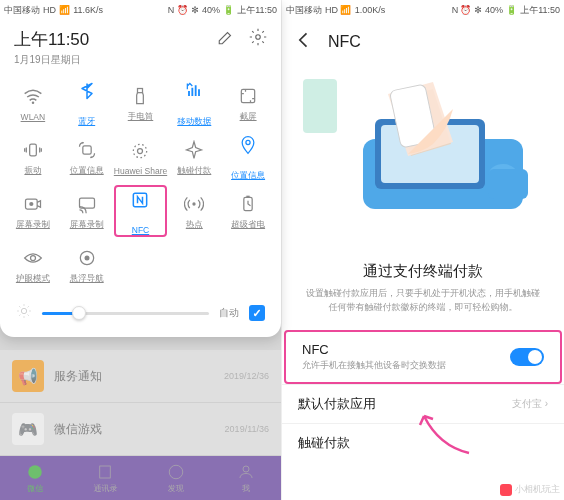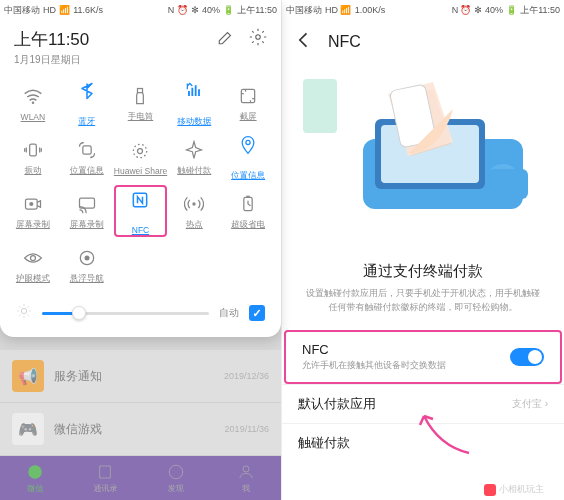--- a/index.html
+++ b/index.html
@@ -61,21 +61,21 @@
   .nfc-row { display: flex; align-items: center; justify-content: space-between; padding: 10px 16px; border-top: 1px solid #f0f0f0; }
   .nfc-row.highlighted { border: 2px solid #ec4899; border-radius: 4px; margin: 0 2px; }
   .nfc-row-left { display: flex; flex-direction: column; gap: 2px; }
   .nfc-row-title { font-size: 13px; color: #222; }
   .nfc-row-sub { font-size: 9px; color: #999; }
   .nfc-row-right { font-size: 10px; color: #bbb; }
   .toggle { width: 34px; height: 18px; background: #1a8cff; border-radius: 10px; position: relative; }
   .toggle::after { content: ''; position: absolute; right: 2px; top: 2px; width: 14px; height: 14px; background: #fff; border-radius: 50%; }
   .arrow-annot { position: absolute; right: 80px; top: 408px; width: 70px; height: 50px; }
   .arrow-annot svg { width: 100%; height: 100%; }
-  .watermark { position: absolute; right: 20px; bottom: 4px; font-size: 9px; color: #ccc; display: flex; align-items: center; gap: 3px; }
+  .watermark { position: absolute; right: 4px; bottom: 4px; font-size: 9px; color: #ccc; display: flex; align-items: center; gap: 3px; }
   .watermark .wm-logo { width: 12px; height: 12px; background: #ff4757; border-radius: 3px; display: inline-block; }
 </style>
 </head>
 <body>
 
 <div class="container">
 
   <div class="phone">
     <div class="dim-bg"></div>
     <div class="qs-panel">

